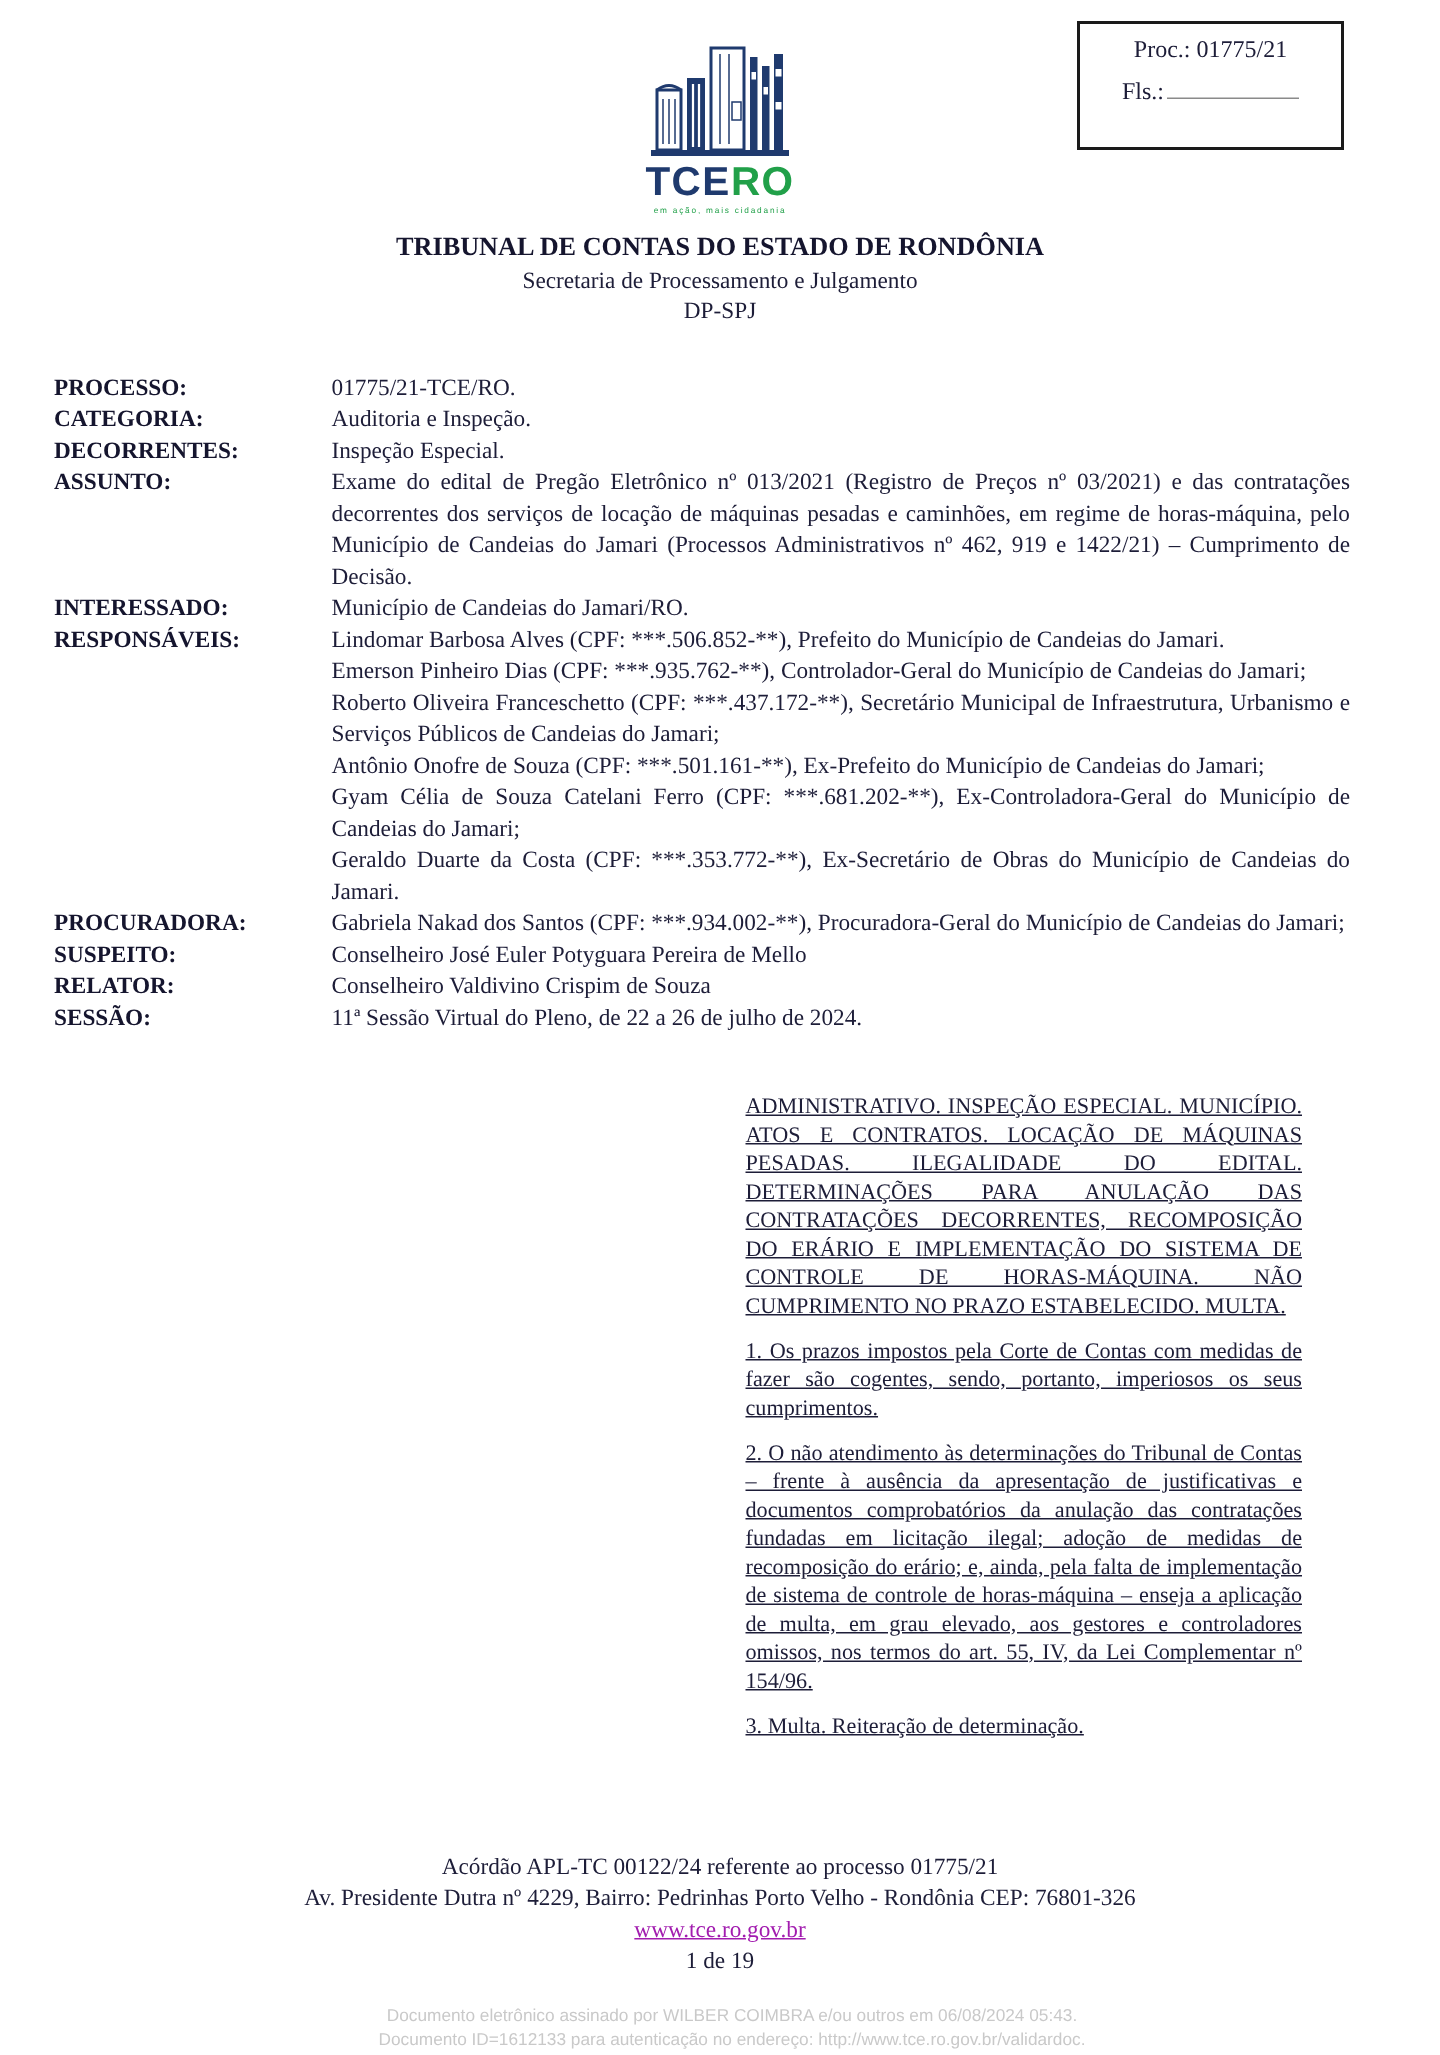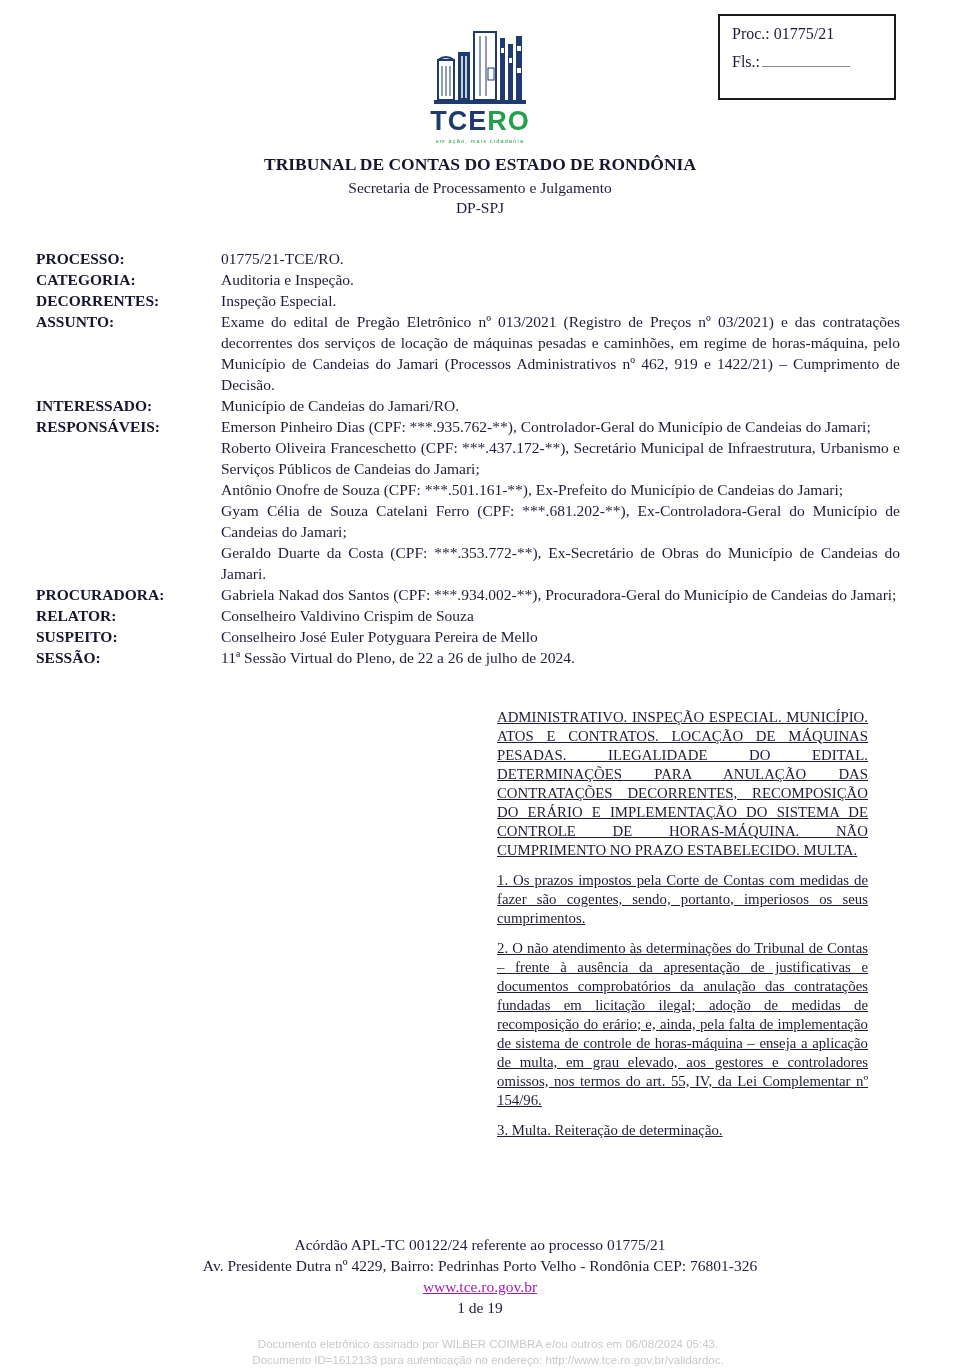--- a/index.html
+++ b/index.html
@@ -13,21 +13,21 @@
   }
   
   .proc-box{
     position:absolute;top:14px;right:64px;
     width:178px;height:86px;
     border:2px solid #1a1a1a;
     box-sizing:border-box;
     padding:9px 12px;
     font-size:16px;
   }
-  .proc-box .line{margin-bottom:10px;white-space:nowrap;}
+  .proc-box .line{margin-bottom:10px;white-space:nowrap;text-align:center;}
   .fls-underline{
     display:inline-block;width:88px;
     border-bottom:1.5px solid #8a8a8a;
     height:12px;vertical-align:baseline;margin-left:2px;
   }
   
   .logo-wrap{
     padding-top:28px;
     display:flex;flex-direction:column;align-items:center;
   }
@@ -159,46 +159,47 @@
     <div class="field-row">
       <div class="field-label">INTERESSADO:</div>
       <div class="field-value">
           <p>Município de Candeias do Jamari/RO.</p>
         </div>
     </div>
 
     <div class="field-row">
       <div class="field-label">RESPONSÁVEIS:</div>
       <div class="field-value">
+        <p>Lindomar Barbosa Alves (CPF: ***.506.852-**), Prefeito do Município de Candeias do Jamari.</p>
         <p>Emerson Pinheiro Dias (CPF: ***.935.762-**), Controlador-Geral do Município de Candeias do Jamari;</p>
         <p>Roberto Oliveira Franceschetto (CPF: ***.437.172-**), Secretário Municipal de Infraestrutura, Urbanismo e Serviços Públicos de Candeias do Jamari;</p>
         <p>Antônio Onofre de Souza (CPF: ***.501.161-**), Ex-Prefeito do Município de Candeias do Jamari;</p>
         <p>Gyam Célia de Souza Catelani Ferro (CPF: ***.681.202-**), Ex-Controladora-Geral do Município de Candeias do Jamari;</p>
         <p>Geraldo Duarte da Costa (CPF: ***.353.772-**), Ex-Secretário de Obras do Município de Candeias do Jamari.</p>
       </div>
     </div>
 
     <div class="field-row">
       <div class="field-label">PROCURADORA:</div>
       <div class="field-value">
           <p>Gabriela Nakad dos Santos (CPF: ***.934.002-**), Procuradora-Geral do Município de Candeias do Jamari;</p>
         </div>
     </div>
 
     <div class="field-row">
+      <div class="field-label">SUSPEITO:</div>
+      <div class="field-value">
+          <p>Conselheiro José Euler Potyguara Pereira de Mello</p>
+        </div>
+    </div>
+
+    <div class="field-row">
       <div class="field-label">RELATOR:</div>
       <div class="field-value">
           <p>Conselheiro Valdivino Crispim de Souza</p>
-        </div>
-    </div>
-
-    <div class="field-row">
-      <div class="field-label">SUSPEITO:</div>
-      <div class="field-value">
-          <p>Conselheiro José Euler Potyguara Pereira de Mello</p>
         </div>
     </div>
 
     <div class="field-row">
       <div class="field-label">SESSÃO:</div>
       <div class="field-value">
           <p>11ª Sessão Virtual do Pleno, de 22 a 26 de julho de 2024.</p>
         </div>
     </div>
 

